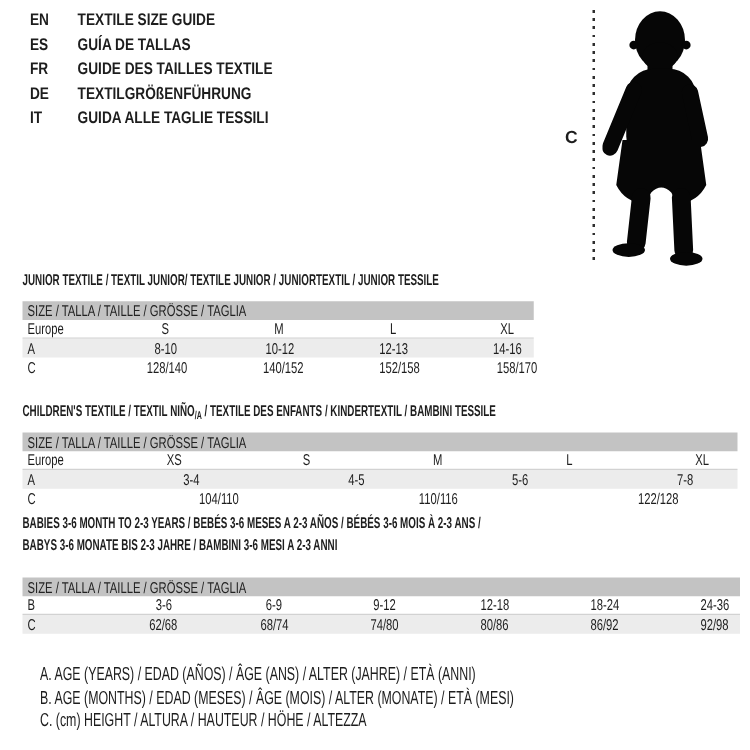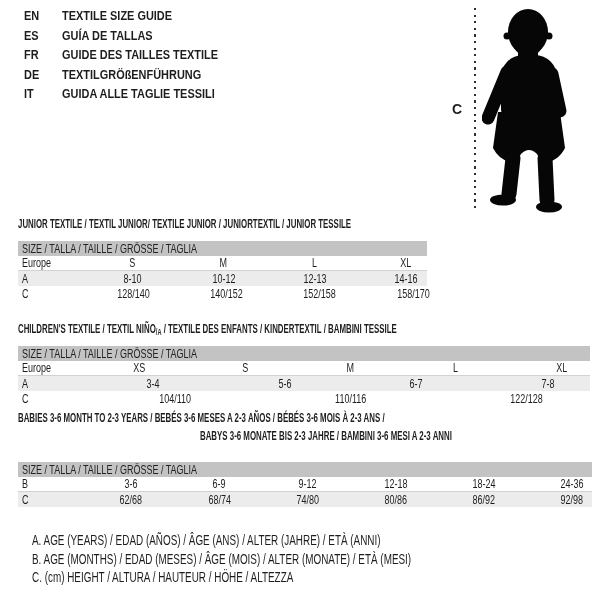--- a/index.html
+++ b/index.html
@@ -20,21 +20,21 @@
             transform:scaleX(0.81);transform-origin:0 0;white-space:nowrap;}
   .lang-code{width:47px;flex:0 0 47px;}
 
   
   .dotline{left:474px;top:8px;width:2px;height:203px;
     background:repeating-linear-gradient(to bottom,#2e2e2e 0 2.2px,transparent 2.2px 6.6px);}
   .fig-label{left:452px;top:101px;font-size:14px;font-weight:bold;}
   .baby{left:482px;top:8px;}
 
   
-  .sec-title{left:18px;font-size:12.5px;font-weight:bold;line-height:18px;text-align:right;}
+  .sec-title{left:18px;font-size:12.5px;font-weight:bold;line-height:18px;}
   .sec-title .t{display:inline-block;transform:scaleX(0.63);transform-origin:0 50%;white-space:nowrap;}
   .sub{font-size:9px;vertical-align:-2px;}
 
   
   .sztable{left:18px;font-size:12.5px;}
   .szbar{height:15px;background:#c3c3c3;display:flex;align-items:center;padding-left:4px;color:#222;text-align:right;}
   .trow{display:flex;align-items:center;height:15px;box-sizing:border-box;gap:48px;}
   .trow.alt{background:#ececec;}
   .trow.hairline{border-bottom:1px solid #d2d2d2;}
   .tlabel{width:45px;flex:0 0 45px;padding-left:4px;box-sizing:border-box;}
@@ -131,22 +131,22 @@
     <div class="tlabel"><span class="cndL">Europe</span></div>
     <div class="tcell"><span class="cndC">XS</span></div>
     <div class="tcell"><span class="cndC">S</span></div>
     <div class="tcell"><span class="cndC">M</span></div>
     <div class="tcell"><span class="cndC">L</span></div>
     <div class="tcell"><span class="cndC">XL</span></div>
   </div>
   <div class="trow alt">
     <div class="tlabel"><span class="cndL">A</span></div>
     <div class="tcell"><span class="cndC">3-4</span></div>
+    <div class="tcell"><span class="cndC">4-5</span></div>
     <div class="tcell"><span class="cndC">5-6</span></div>
-    <div class="tcell"><span class="cndC">6-7</span></div>
     <div class="tcell"><span class="cndC">7-8</span></div>
   </div>
   <div class="trow">
     <div class="tlabel"><span class="cndL">C</span></div>
     <div class="tcell"><span class="cndC">104/110</span></div>
     <div class="tcell"><span class="cndC">110/116</span></div>
     <div class="tcell"><span class="cndC">122/128</span></div>
   </div>
 </div>
 

